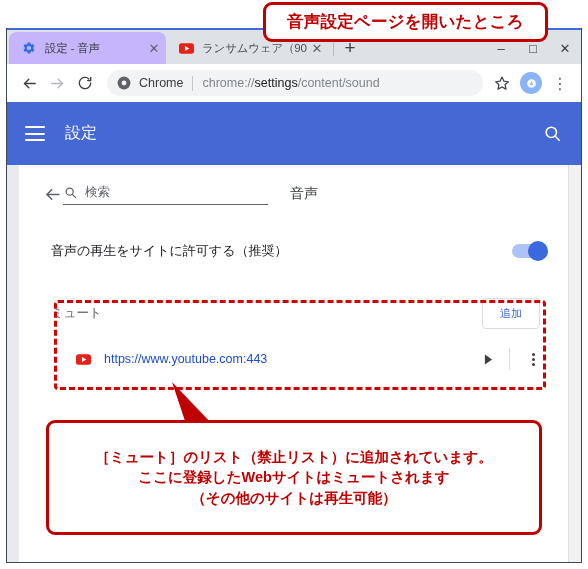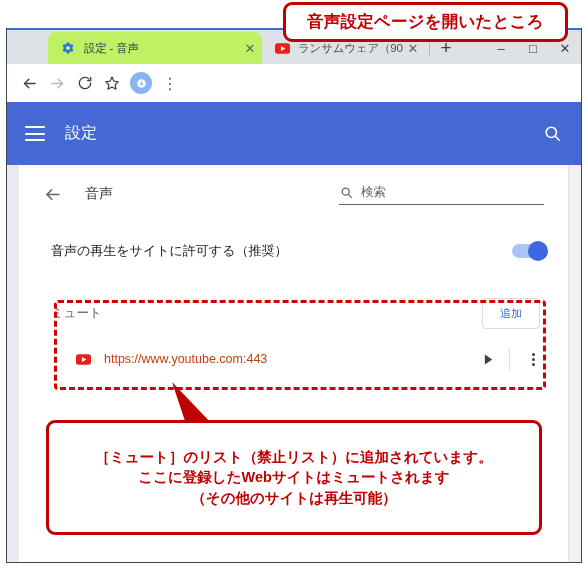--- a/index.html
+++ b/index.html
@@ -46,23 +46,22 @@
     display: flex;
     align-items: center;
     box-sizing: border-box;
     padding: 0 4px 0 12px;
     border-radius: 8px 8px 0 0;
     font-size: 11.5px;
     color: #3c4043;
     white-space: nowrap;
   }
   .tab.active {
-    background: #bef264;
-    width: 214px;
-    margin-left: 39px;
+    background: #c4b5fd;
+    width: 157px;
   }
   .tab.inactive {
     background: #dee1e6;
     width: 163px;
     color: #4a4f54;
   }
   .tab-favicon {
     width: 16px;
     height: 16px;
     flex: 0 0 16px;
@@ -379,21 +378,21 @@
     width: 16px;
     height: 16px;
     flex: 0 0 16px;
     margin-right: 13px;
     display: flex;
     align-items: center;
     justify-content: center;
   }
   #site-url {
     font-size: 12.5px;
-    color: #c2410c;
+    color: #1d4ed8;
     flex: 1 1 auto;
   }
   #site-detail-arrow {
     width: 22px;
     height: 22px;
     flex: 0 0 22px;
     display: flex;
     align-items: center;
     justify-content: center;
     color: #3c4043;
@@ -445,21 +444,20 @@
     width: 285px;
     height: 40px;
     background: #ffffff;
     border: 3px solid #c00000;
     border-radius: 9px;
     box-sizing: border-box;
     display: flex;
     align-items: center;
     justify-content: center;
     z-index: 60;
-    margin-left: 20px;
   }
   #top-callout-text {
     color: #c00000;
     font-size: 16.5px;
     font-weight: bold;
     letter-spacing: 0.2px;
     white-space: nowrap;
   }
   #top-callout-arrow {
     position: absolute;
@@ -555,20 +553,31 @@
           <polyline points="13,6 19,12 13,18"></polyline>
       </svg>
     </div>
     <div class="nav-btn">
       <svg width="16" height="16" viewBox="0 0 24 24" fill="none" stroke="#3c4043" stroke-width="2" stroke-linecap="round">
         <path d="M20.5 12a8.5 8.5 0 11-2.6-6.1"></path>
         <polyline points="20.6,3.6 20.6,8.4 15.8,8.4" stroke-linejoin="round"></polyline>
       </svg>
     </div>
 
+    <div id="omnibox">
+      <span id="omnibox-scheme-icon">
+        <svg width="14" height="14" viewBox="0 0 24 24">
+          <circle cx="12" cy="12" r="11" fill="#5f6368"></circle>
+          <circle cx="12" cy="12" r="4.2" fill="#f1f3f4"></circle>
+        </svg>
+      </span>
+      <span id="omnibox-scheme-label">Chrome</span>
+      <span id="omnibox-divider"></span>
+      <span id="omnibox-url"><span>chrome://</span><span class="strong">settings</span><span>/content/sound</span></span>
+    </div>
 
     <div id="star-btn">
       <svg width="16" height="16" viewBox="0 0 24 24" fill="none" stroke="#3c4043" stroke-width="1.8" stroke-linejoin="round">
         <polygon points="12,3 14.9,9.3 21.5,10.1 16.6,14.6 18,21.2 12,17.9 6,21.2 7.4,14.6 2.5,10.1 9.1,9.3"></polygon>
       </svg>
     </div>
     <div id="profile-avatar">
       <svg width="13" height="13" viewBox="0 0 24 24" fill="#ffffff">
         <path d="M12 4a8 8 0 018 8 8 8 0 01-8 8 8 8 0 01-8-8 8 8 0 018-8zm0 3.2L9 14.8h6z"></path>
       </svg>
@@ -596,30 +605,30 @@
 
     <div id="settings-card">
 
       <div id="subpage-header">
         <div id="back-arrow">
           <svg width="19" height="19" viewBox="0 0 24 24" fill="none" stroke="#5f6368" stroke-width="2" stroke-linecap="round" stroke-linejoin="round">
             <line x1="20" y1="12" x2="5" y2="12"></line>
               <polyline points="11,18 5,12 11,6"></polyline>
           </svg>
         </div>
-        <div id="subpage-title">音声</div>
         <div id="search-box">
           <span id="search-box-icon">
             <svg width="13" height="13" viewBox="0 0 24 24" fill="none" stroke="#5f6368" stroke-width="2.3" stroke-linecap="round">
               <circle cx="10.5" cy="10.5" r="6.5"></circle>
                 <line x1="15.4" y1="15.4" x2="21" y2="21"></line>
             </svg>
           </span>
           <span id="search-box-placeholder">検索</span>
         </div>
+        <div id="subpage-title">音声</div>
       </div>
 
       <div id="allow-sound-row">
         <div id="allow-sound-label">音声の再生をサイトに許可する（推奨）</div>
         <div id="sound-toggle">
           <div id="sound-toggle-knob"></div>
         </div>
       </div>
 
       <div id="mute-section">

